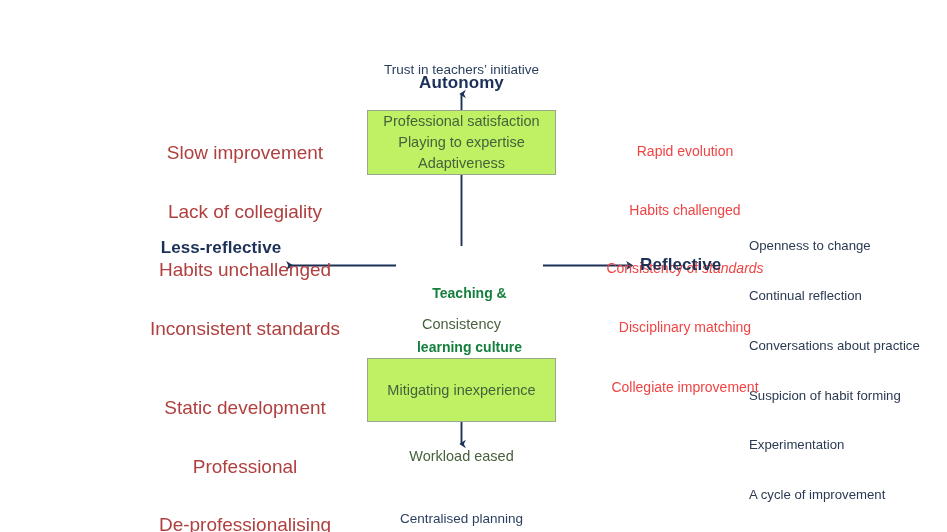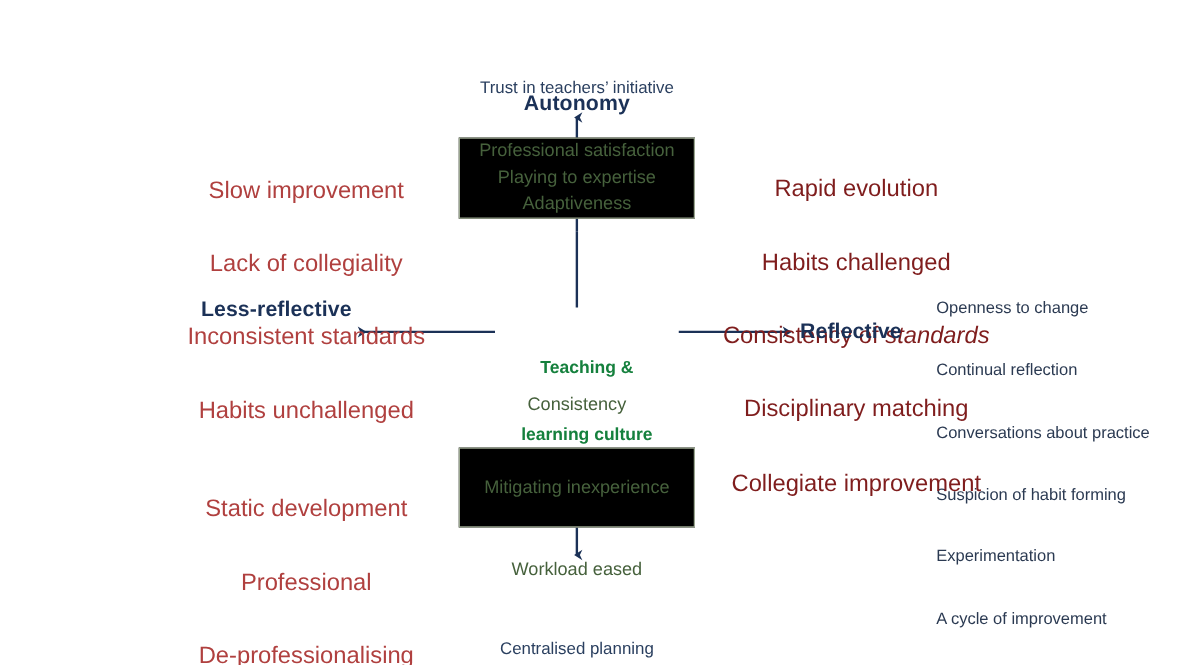--- a/index.html
+++ b/index.html
@@ -47,43 +47,43 @@
     font-size: 13.5px;
     color: #2a3f5f;
     line-height: 19px;
   }
   .red-note {
     font-size: 19px;
     color: #b0403f;
     line-height: 19.5px;
   }
   .green-note {
-    font-size: 19px;
-    color: #7f1d1d;
+    font-size: 14px;
+    color: #ef4444;
     line-height: 19.5px;
   }
   .navy-list {
     font-size: 13.2px;
     color: #2b3a52;
     line-height: 16.6px;
   }
   .center-core {
     font-size: 14px;
     font-weight: bold;
     color: #15803d;
     line-height: 18px;
     background: #ffffff;
     padding: 2px 8px;
   }
 
   
   .quad-box {
     position: absolute;
     border: 1px solid #9aa68f;
-    background: #000000;
+    background: #bef264;
     box-sizing: border-box;
     display: flex;
     flex-direction: column;
     align-items: center;
     justify-content: center;
   }
   .quad-box .line {
     font-size: 14.5px;
     color: #46613c;
     line-height: 21px;
@@ -129,22 +129,22 @@
 
   <div class="quad-box" style="left:367px; top:110px; width:189px; height:65px;">
     <div class="line">Professional satisfaction</div>
     <div class="line">Playing to expertise</div>
     <div class="line">Adaptiveness</div>
   </div>
 
   <div class="txt center-al red-note" style="left:125px; top:104px; width:240px;">
     <div>Slow improvement</div>
     <div>Lack of collegiality</div>
+    <div>Habits unchallenged</div>
     <div>Inconsistent standards</div>
-    <div>Habits unchallenged</div>
   </div>
 
   <div class="txt center-al green-note" style="left:565px; top:103px; width:240px;">
     <div>Rapid evolution</div>
     <div>Habits challenged</div>
     <div><span>Consistency of </span><span class="ital">standards</span></div>
     <div>Disciplinary matching</div>
   </div>
 
   <div class="txt left-al navy-list" style="left:749px; top:205px; width:200px;">

